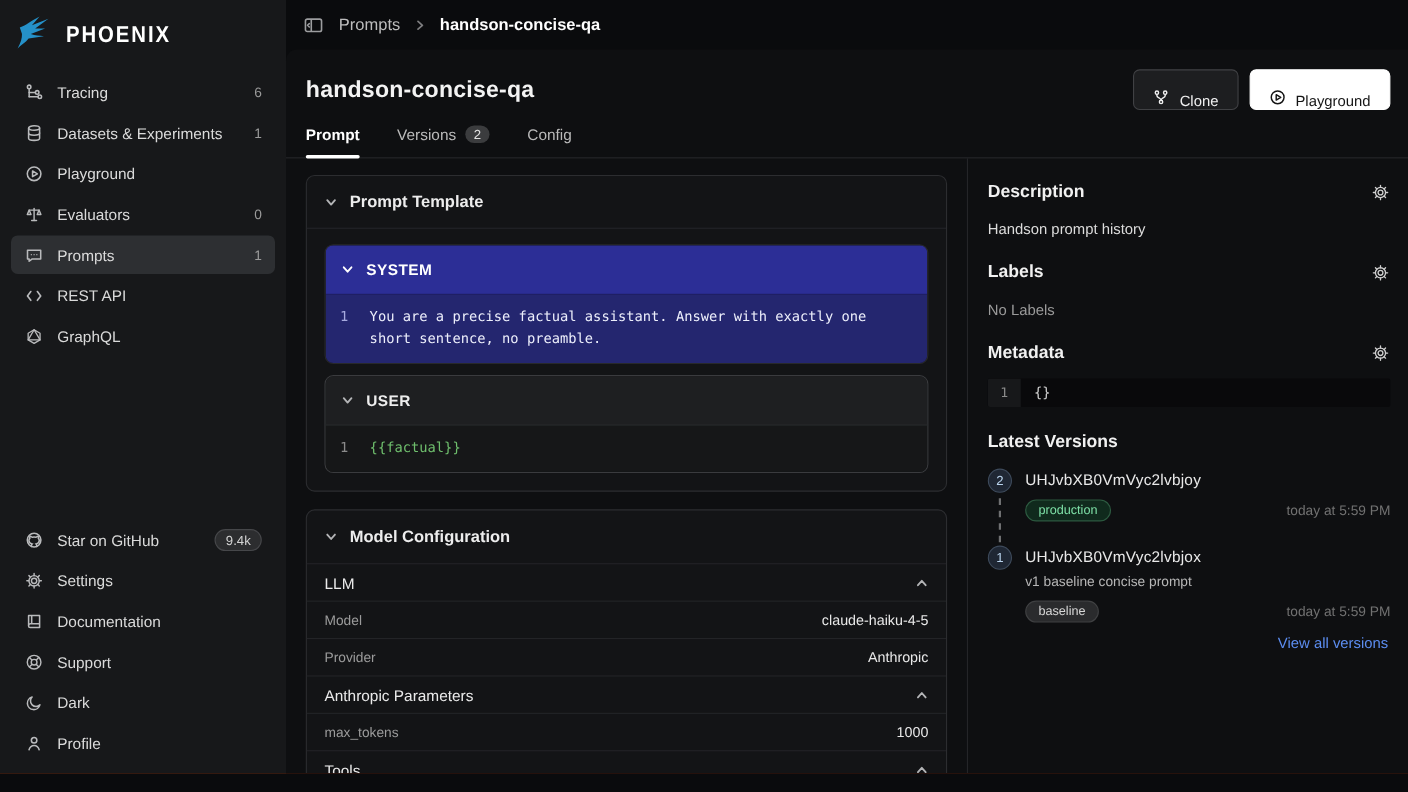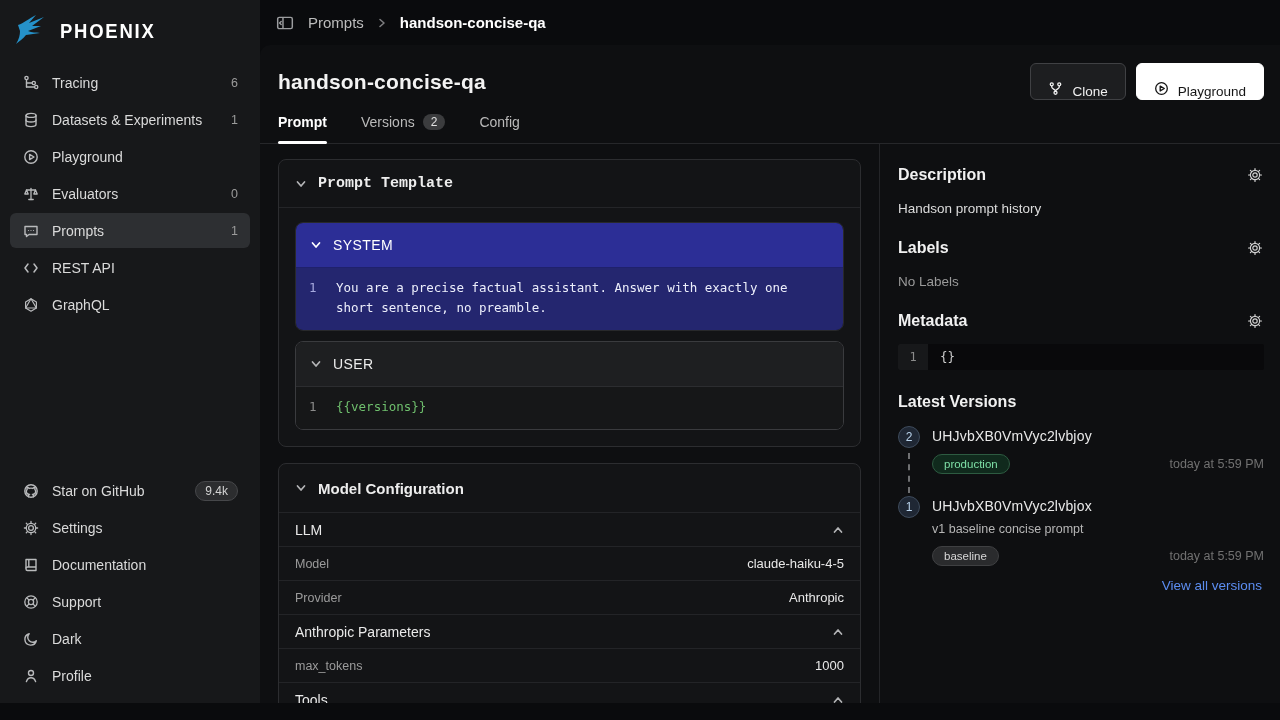--- a/index.html
+++ b/index.html
@@ -45,28 +45,28 @@
   .tab-badge { background:#3b3c3e; color:#e2e2e2; border-radius:10px; padding:1px 8px; font-size:12px; font-weight:400; }
 
   .columns { flex:1; display:flex; min-height:0; }
   .col-left { width:620px; flex:none; border-right:1px solid #242528; padding:15px 18px; overflow:hidden; }
   .col-right { flex:1; padding:22px 16px 0 18px; overflow:hidden; }
 
   
   .card { border:1px solid #2c2d30; border-radius:8px; background:#131416; overflow:hidden; }
   .card + .card { margin-top:16px; }
   .card-head { display:flex; align-items:center; gap:11px; height:48px; padding:0 16px; cursor:pointer; }
-  .card-head.bordered { border-bottom:1px solid #242528;font-family:Liberation Mono, monospace; }
+  .card-head.bordered { border-bottom:1px solid #242528; }
   .card-title { font-size:15px; font-weight:700; color:#ededed; }
   .chev { color:#b3b4b6; display:flex; align-items:center; }
   .card-body { padding:14px 16px 16px; }
 
   .msg { border-radius:8px; overflow:hidden; border:1px solid rgba(255,255,255,.09); }
   .msg-head { height:45px; display:flex; align-items:center; gap:11px; padding:0 14px; cursor:pointer; }
-  .msg-role { font-size:14px; font-weight:400; letter-spacing:.4px; color:#fff; }
+  .msg-role { font-size:14px; font-weight:700; letter-spacing:.4px; color:#fff; }
   .msg.system .msg-head { background:#2c2e96; border-bottom:1px solid rgba(0,0,0,.28); }
   .msg.system .msg-body { background:#24266f; }
   .msg.user { margin-top:10px; border-color:#3a3b3e; }
   .msg.user .msg-head { background:#1e1f21; border-bottom:1px solid #2c2d30; }
   .msg.user .msg-role { color:#ededed; }
   .msg.user .msg-body { background:#161718; }
   .code-line { display:flex; padding:10px 14px 12px 0; font-family:"DejaVu Sans Mono","Liberation Mono",monospace;
     font-size:12.5px; line-height:20px; }
   .line-no { width:40px; padding-left:13px; flex:none; }
   .msg.system .line-no { color:#a7aadf; }
@@ -367,21 +367,21 @@
                   <span class="chev">
                     <svg width="12" height="12" viewBox="0 0 12 12" fill="none" stroke="currentColor" stroke-width="1.7" stroke-linecap="round" stroke-linejoin="round">
                         <path d="M2.5 4 6 8l3.5-4"></path>
                       </svg>
                   </span>
                   <span class="msg-role">USER</span>
                 </div>
                 <div class="msg-body">
                   <div class="code-line">
                     <span class="line-no">1</span>
-                    <span class="code-text">{{versions}}</span>
+                    <span class="code-text">{{factual}}</span>
                   </div>
                 </div>
               </div>
 
             </div>
           </div>
 
           <div class="card">
             <div class="card-head">
               <span class="chev">

